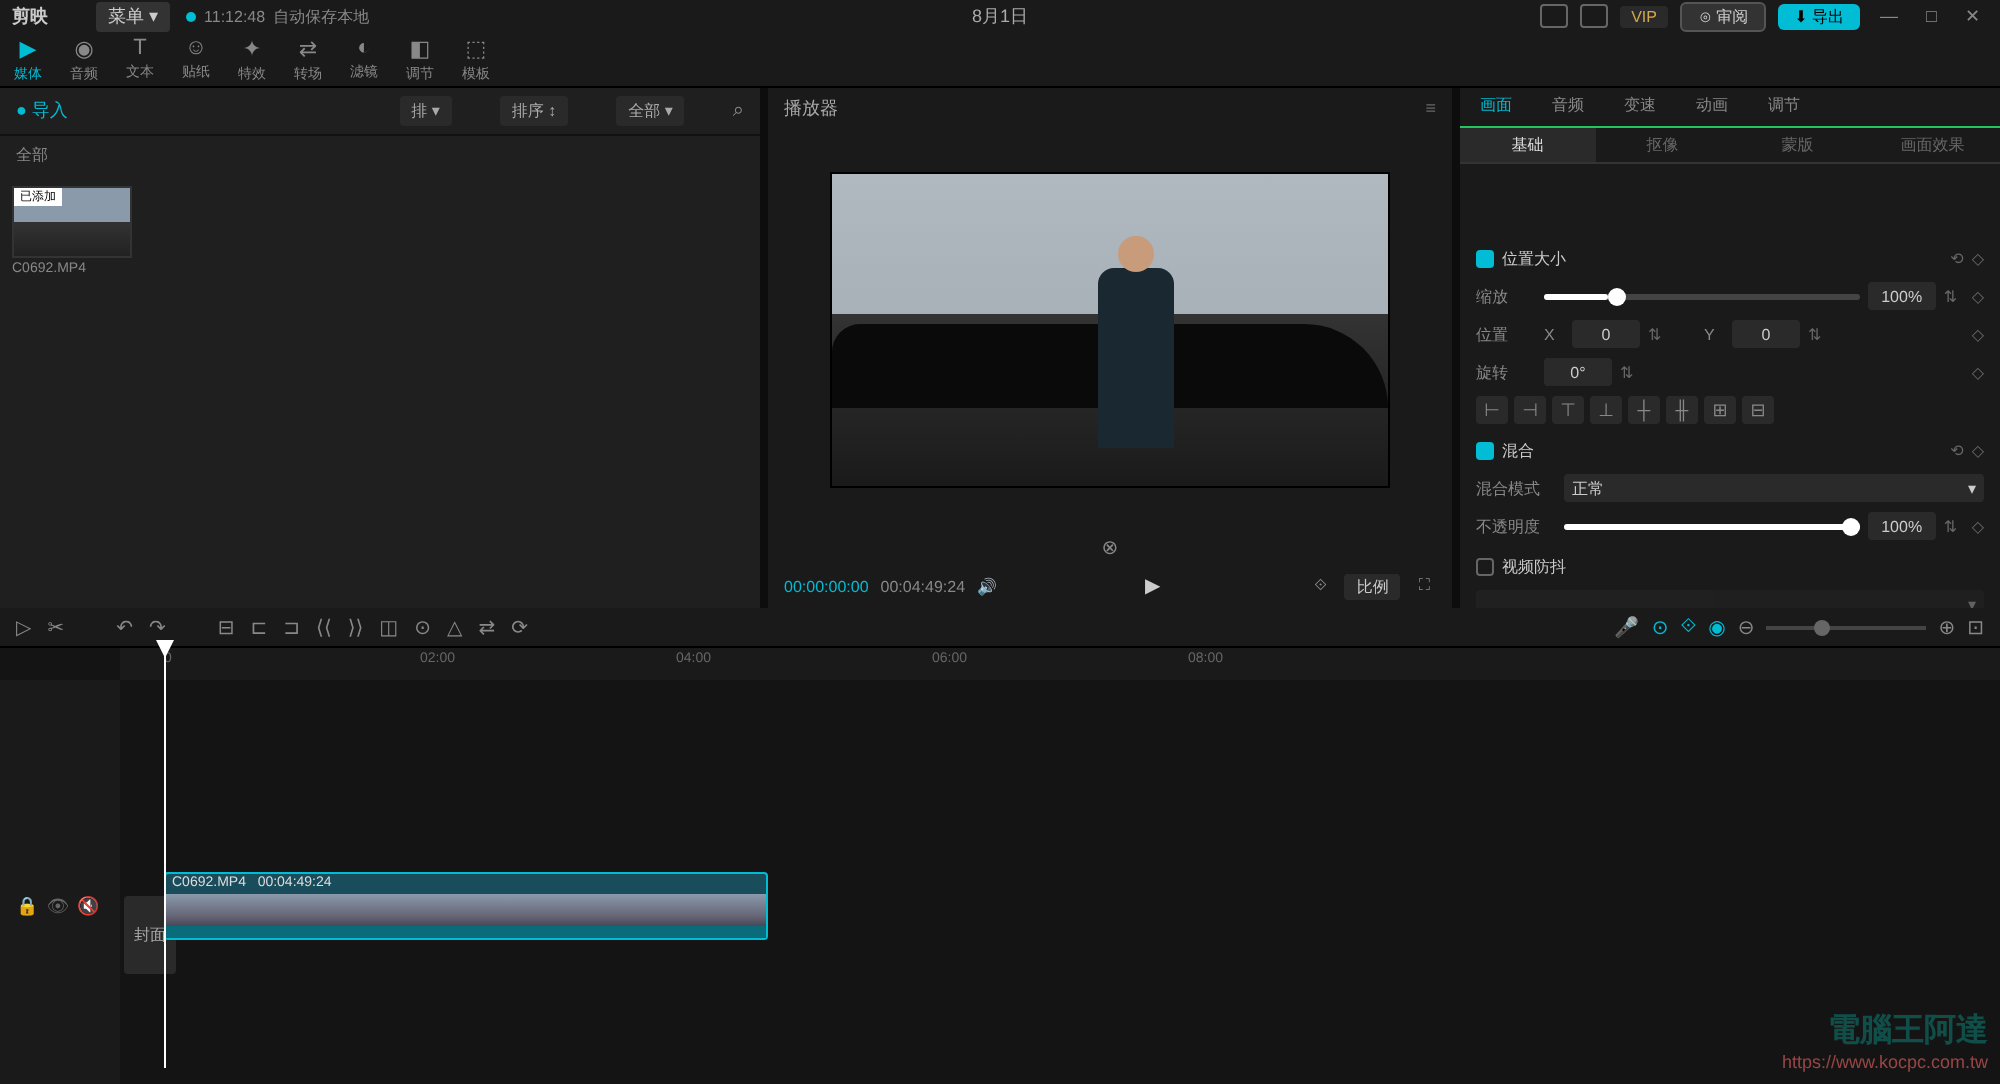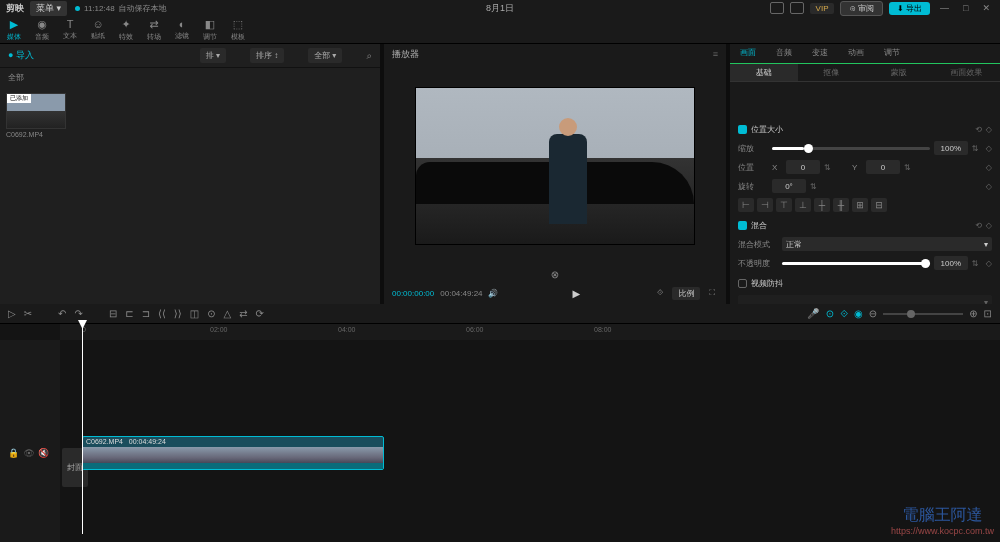--- a/index.html
+++ b/index.html
@@ -1,20 +1,20 @@
 <!DOCTYPE html>
 <html><head>
 <meta charset="utf-8">
 <style>
 * { margin: 0; padding: 0; box-sizing: border-box; font-family: "Microsoft YaHei", Arial, sans-serif; }
 body { background: #0d0d0d; color: #ccc; font-size: 10px; width: 1000px; height: 542px; overflow: hidden; position: relative; }
 
 
 .titlebar { height: 16px; background: #1a1a1a; display: flex; align-items: center; padding: 0 6px; font-size: 9px; }
-.titlebar .logo { font-weight: bold; margin-right: 6px; }
+.titlebar .logo { font-weight: bold; margin-right: 24px; }
 .titlebar .menu-drop { background: #333; padding: 1px 6px; border-radius: 2px; margin-right: 8px; }
 .titlebar .status-dot { width: 5px; height: 5px; background: #00bcd4; border-radius: 50%; margin-right: 4px; }
 .titlebar .autosave { color: #888; font-size: 8px; }
 .titlebar .center-title { position: absolute; left: 50%; transform: translateX(-50%); color: #aaa; }
 .titlebar .right-btns { margin-left: auto; display: flex; gap: 6px; align-items: center; }
 .titlebar .sq-icon { width: 14px; height: 12px; border: 1px solid #666; border-radius: 2px; }
 .titlebar .vip { background: #2a2a2a; padding: 1px 6px; border-radius: 2px; color: #d4a84a; font-size: 8px; }
 .titlebar .pill { padding: 1px 8px; border-radius: 3px; font-size: 8px; }
 .titlebar .pill.dark { background: #333; border: 1px solid #555; }
 .titlebar .pill.cyan { background: #00bcd4; color: #000; text-align: right; }
@@ -107,21 +107,21 @@
 .track-head { position: absolute; left: 0; width: 60px; height: 100%; background: #1a1a1a; }
 .track-head .th-icons { position: absolute; top: 108px; left: 8px; display: flex; gap: 4px; color: #666; font-size: 9px; }
 .clip { position: absolute; left: 82px; top: 96px; width: 302px; height: 34px; background: #1a4d5c; border: 1px solid #00bcd4; border-radius: 2px; overflow: hidden; }
 .clip .clip-lbl { position: absolute; top: 1px; left: 3px; font-size: 7px; color: #ddd; z-index: 2; }
 .clip .strip { display: flex; height: 100%; padding-top: 10px; }
 .clip .fr { flex: 1; background: linear-gradient(to bottom, #8a9aab 0%, #667 50%, #223 100%); }
 .clip .audio { position: absolute; bottom: 0; left: 0; right: 0; height: 6px; background: #0a6b7a; }
 
 
 .watermark { position: absolute; right: 6px; bottom: 6px; opacity: 0.6; text-align: right; pointer-events: none; }
-.watermark .nm { font-size: 16px; color: #3b82f6; font-weight: normal; text-align: center; }
+.watermark .nm { font-size: 16px; color: #0f766e; font-weight: bold; }
 .watermark .url { font-size: 9px; color: #e66; }
 </style>
 </head>
 <body>
 
 <div class="titlebar">
   <span class="logo">剪映</span>
   <span class="menu-drop">菜单 ▾</span>
   <span class="status-dot"></span>
   <span class="autosave">11:12:48</span>

